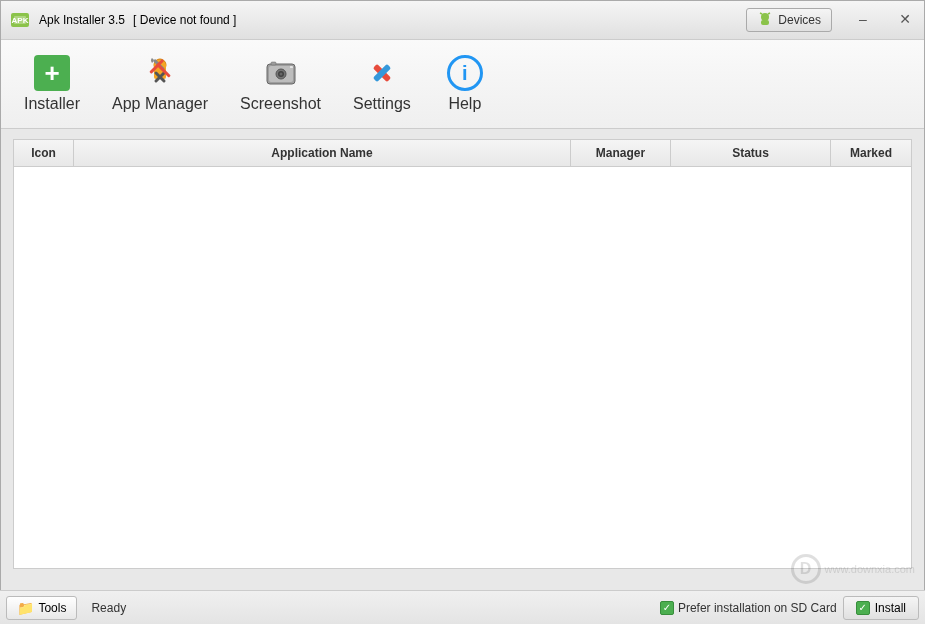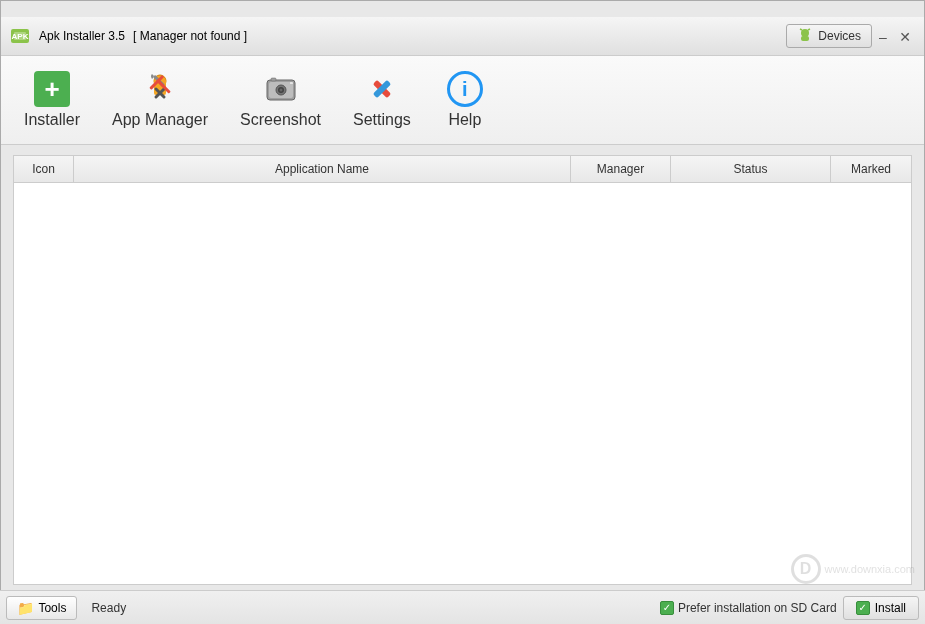--- a/index.html
+++ b/index.html
@@ -15,31 +15,30 @@
 
     
     #title-bar {
       background: linear-gradient(to bottom, #f5f5f5, #e0e0e0);
       height: 39px;
       display: flex;
       align-items: center;
       justify-content: space-between;
       padding: 0 8px;
       border-bottom: 1px solid #ccc;
-      margin-top: 16px;
     }
     #title-bar-left {
       display: flex;
       align-items: center;
       gap: 8px;
     }
     #title-bar-right {
       display: flex;
-      align-items: flex-end;
-      gap: 0;
+      align-items: flex-start;
+      gap: 20px;
     }
     #devices-button {
       display: flex;
       align-items: center;
       gap: 5px;
       background: linear-gradient(to bottom, #f5f5f5, #e0e0e0);
       border: 1px solid #aaa;
       border-radius: 3px;
       padding: 3px 10px;
       cursor: pointer;
@@ -121,20 +120,21 @@
       font-weight: bold;
     }
 
     
     #main-content {
       background: #fff;
       margin: 10px 12px;
       border: 1px solid #ccc;
       height: 430px;
       overflow: hidden;
+      font-weight: bold;
     }
 
     
     #table-header {
       display: flex;
       background: linear-gradient(to bottom, #f5f5f5, #e8e8e8);
       border-bottom: 1px solid #ccc;
     }
     .col-header {
       padding: 6px 8px;
@@ -261,21 +261,21 @@
 
 <div id="title-bar">
   <div id="title-bar-left">
 
     <svg width="22" height="22" viewBox="0 0 22 22">
       <rect x="2" y="4" width="18" height="14" rx="2" fill="#8BC34A"></rect>
       <rect x="5" y="7" width="12" height="8" rx="1" fill="#fff" opacity="0.3"></rect>
       <text x="11" y="14" text-anchor="middle" fill="white" font-size="8" font-weight="bold">APK</text>
     </svg>
     <span>Apk Installer 3.5</span>
-    <span>[ Manager not found ]</span>
+    <span>[ Device not found ]</span>
   </div>
   <div id="title-bar-right">
     <button id="devices-button">
       <svg width="16" height="16" viewBox="0 0 16 16">
         <circle cx="8" cy="5" r="4" fill="#8BC34A"></circle>
         <rect x="4" y="8" width="8" height="5" rx="2" fill="#8BC34A"></rect>
         <line x1="5" y1="2" x2="3" y2="1" stroke="#8BC34A" stroke-width="1.5"></line>
         <line x1="11" y1="2" x2="13" y2="1" stroke="#8BC34A" stroke-width="1.5"></line>
       </svg>
       <span>Devices</span>

